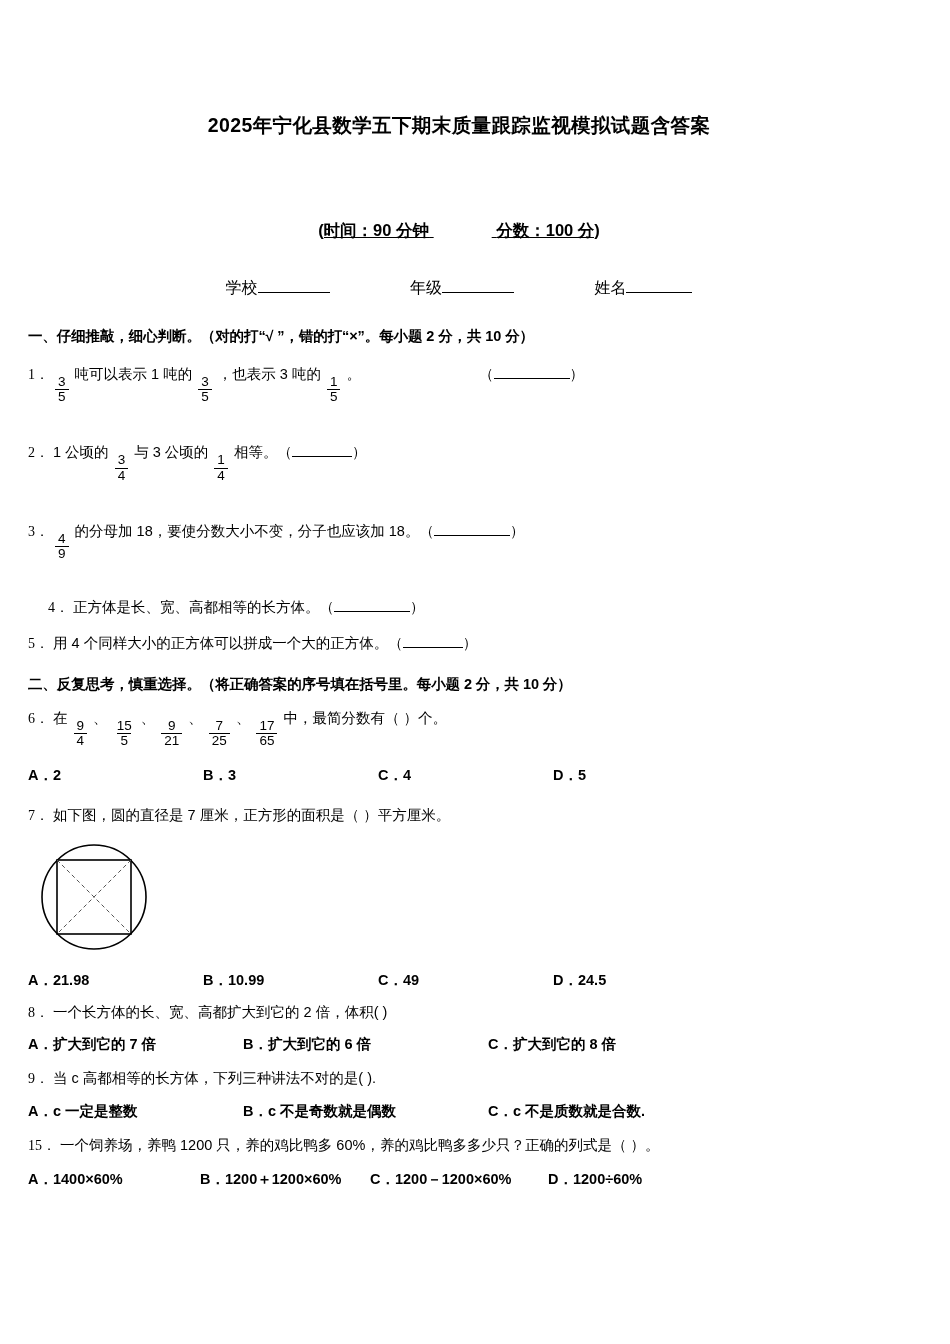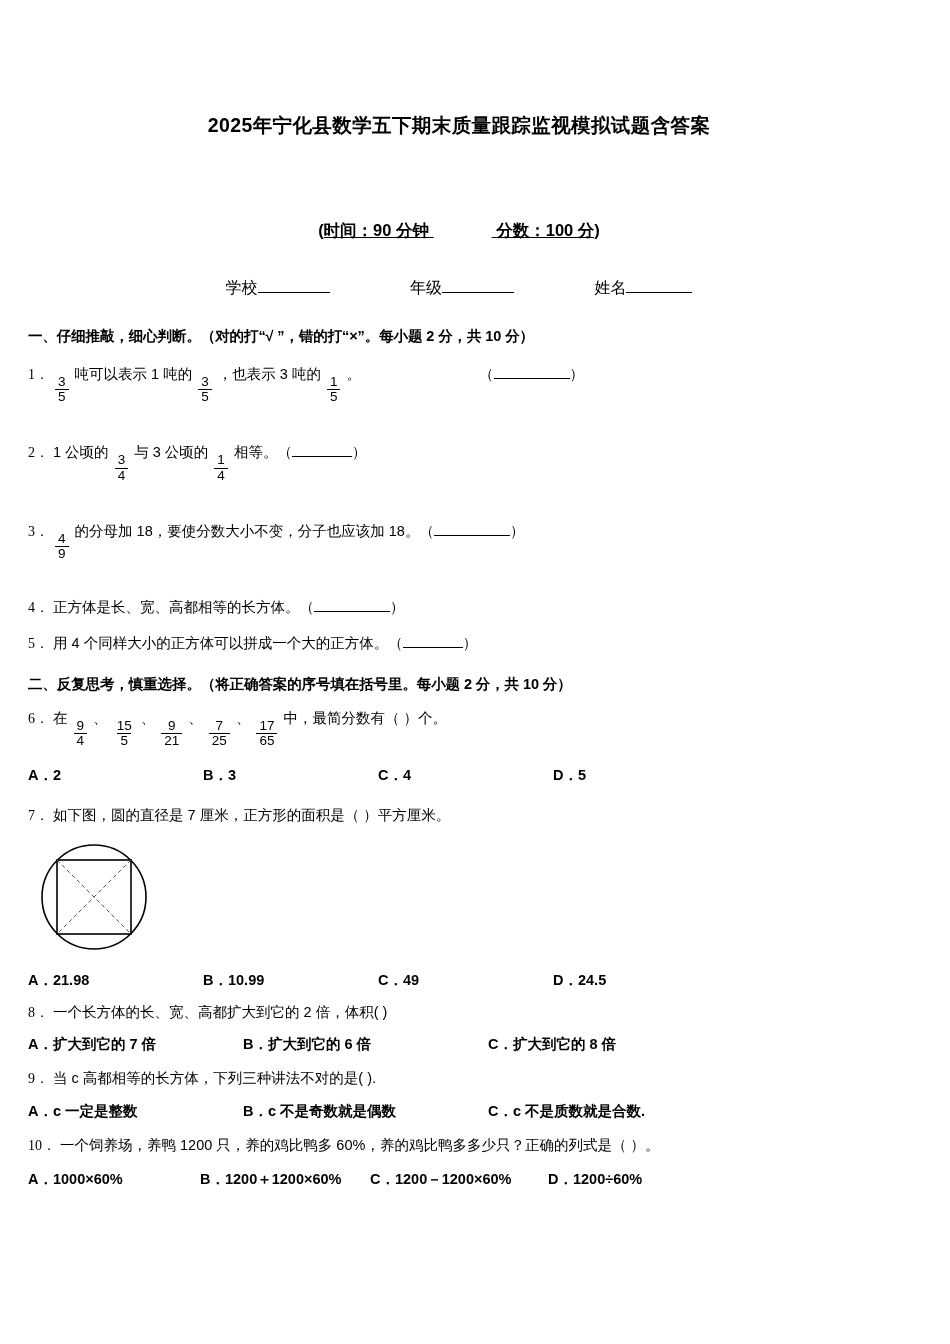--- a/index.html
+++ b/index.html
@@ -98,21 +98,21 @@
     margin: 0 2px;
     font-size: 13.5px;
     line-height: 1.05;
   }
   .frac .n { padding: 0 3px; }
   .frac .d { padding: 0 3px; border-top: 1px solid #000; }
 
   .row-q1 { margin-top: 18px; }
   .row-q2 { margin-top: 38px; }
   .row-q3 { margin-top: 38px; }
-  .row-q4 { margin-top: 36px; }
+  .row-q4 { margin-top: 36px; margin-left: 20px; }
   .row-q5 { margin-top: 14px; }
   .row-q6 { margin-top: 14px; }
   .row-q7 { margin-top: 20px; }
   .row-q8 { margin-top: 12px; }
   .row-q9 { margin-top: 14px; }
   .row-q10 { margin-top: 14px; }
 
   .paren-blank {
     display: inline-block;
   }
@@ -315,25 +315,25 @@
       <span>当 c 高都相等的长方体，下列三种讲法不对的是(    ).</span>
     </div>
 
     <div class="options three tight">
       <span class="opt opt-a">A．c 一定是整数</span>
       <span class="opt opt-b">B．c 不是奇数就是偶数</span>
       <span class="opt">C．c 不是质数就是合数.</span>
     </div>
 
     <div class="q row-q10">
-      <span class="num">10．</span>
+      <span class="num">15．</span>
       <span>一个饲养场，养鸭 1200 只，养的鸡比鸭多 60%，养的鸡比鸭多多少只？正确的列式是（    ）。</span>
     </div>
 
     <div class="opts10">
-      <span class="o1">A．1000×60%</span>
+      <span class="o1">A．1400×60%</span>
       <span class="o2">B．1200＋1200×60%</span>
       <span class="o3">C．1200－1200×60%</span>
       <span>D．1200÷60%</span>
     </div>
 
   </div>
 </div>
 
 </body></html>

